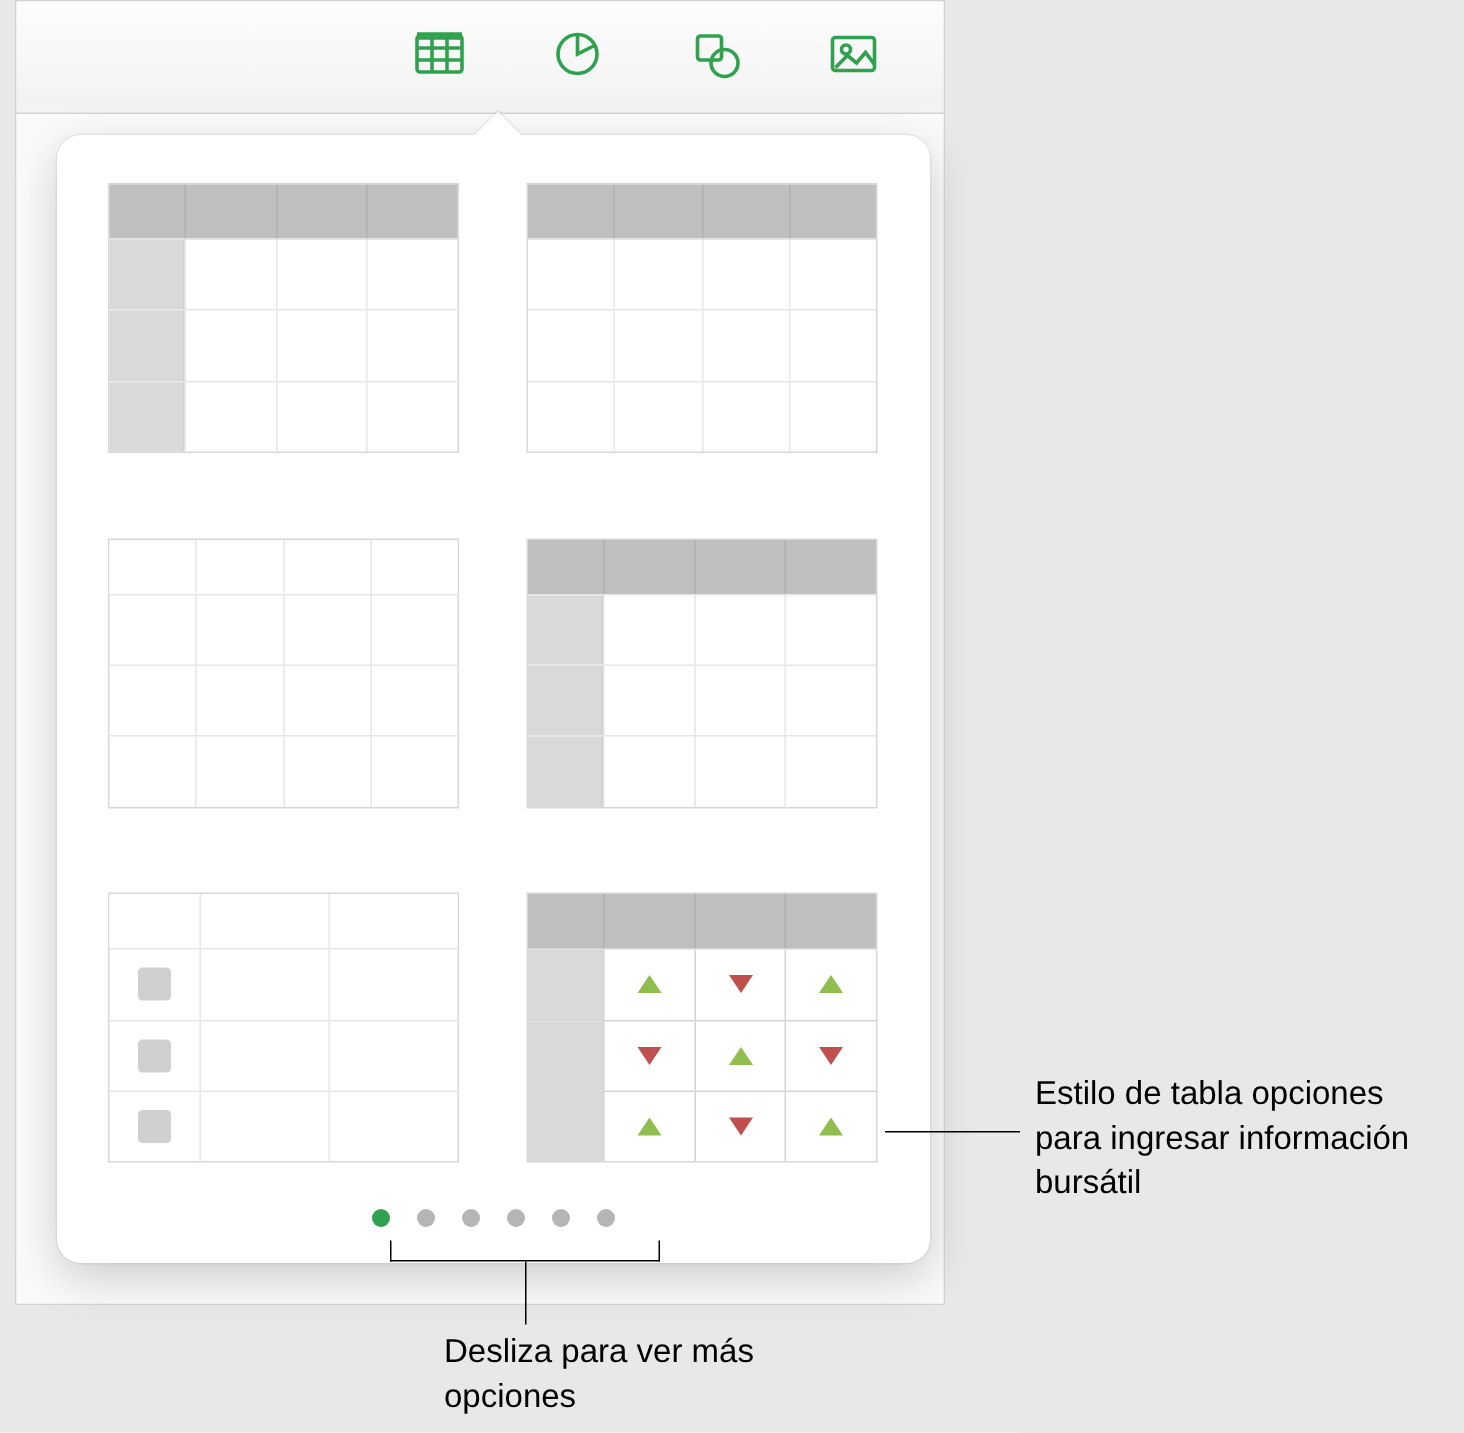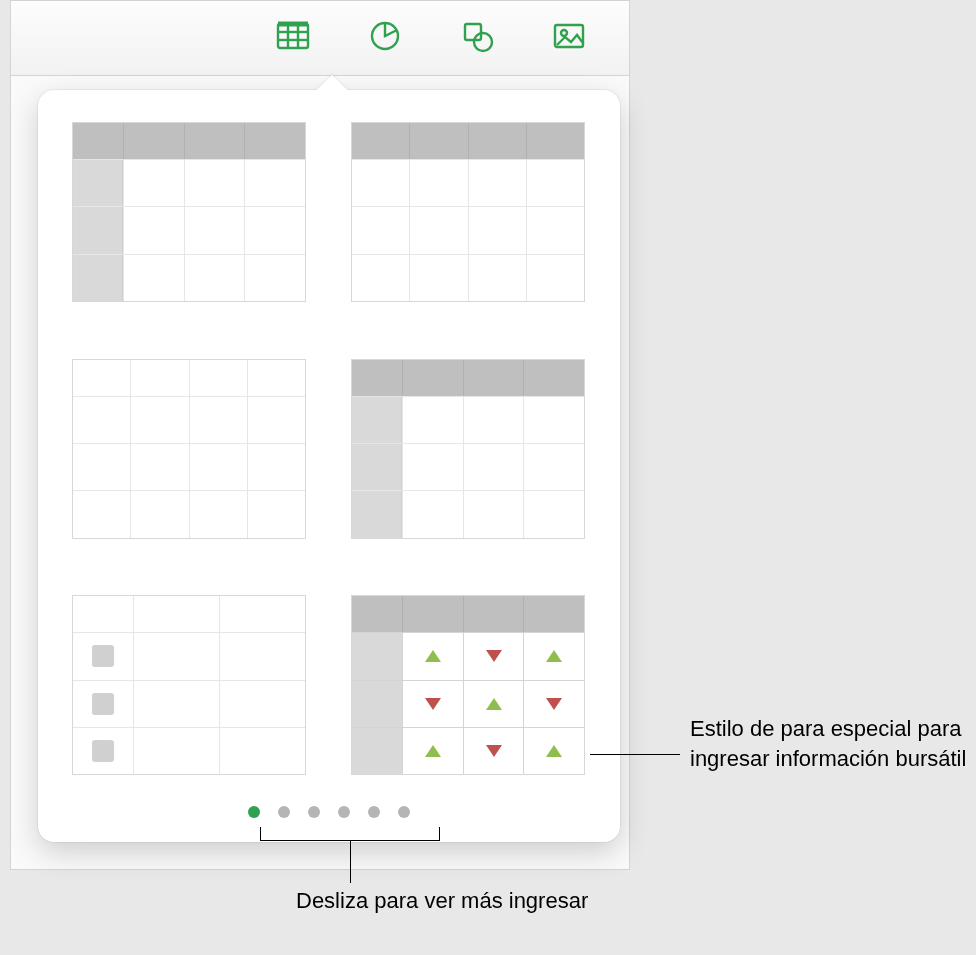--- a/index.html
+++ b/index.html
@@ -414,17 +414,17 @@
     <span class="dot active"></span>
     <span class="dot"></span>
     <span class="dot"></span>
     <span class="dot"></span>
     <span class="dot"></span>
     <span class="dot"></span>
   </div>
 </div>
 
 <div class="leader leader-right-h"></div>
-<div class="callout callout-right">Estilo de para especial para ingresar información bursátil</div>
+<div class="callout callout-right">Estilo de tabla opciones para ingresar información bursátil</div>
 
 <div class="bracket"></div>
 <div class="bracket-stem"></div>
-<div class="callout callout-bottom">Desliza para ver más ingresar</div>
+<div class="callout callout-bottom">Desliza para ver más opciones</div>
 
 </body></html>

